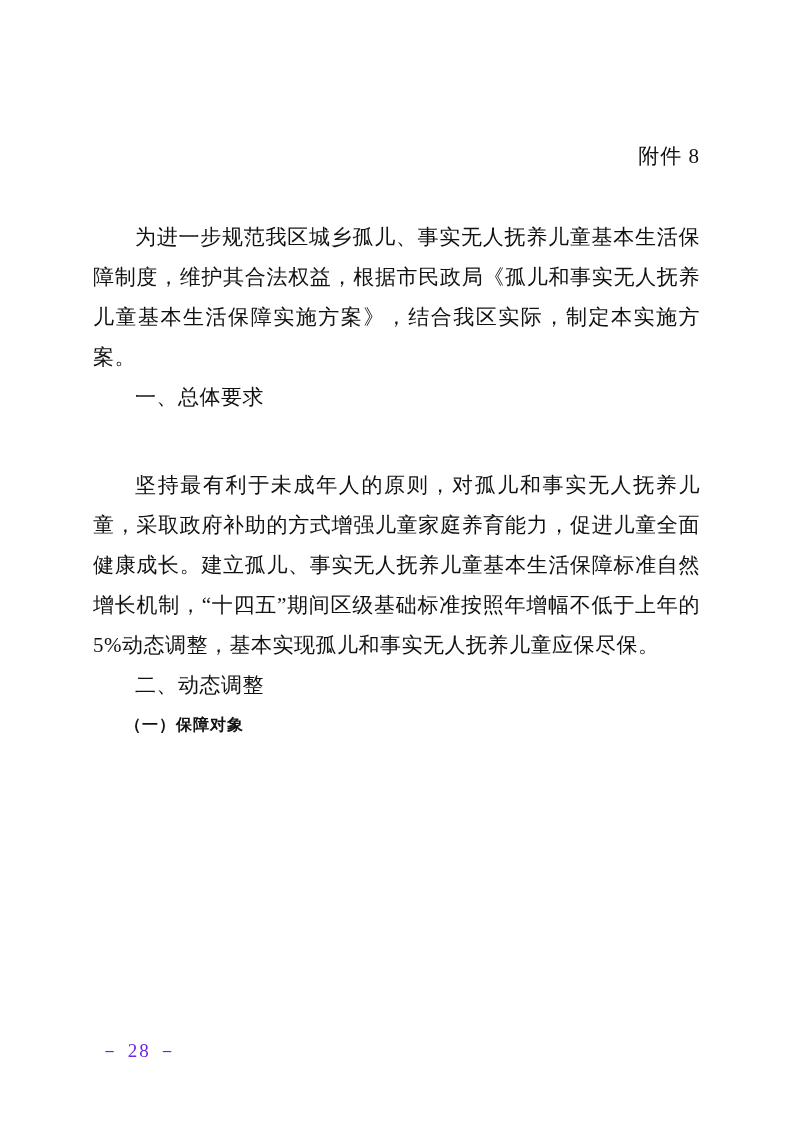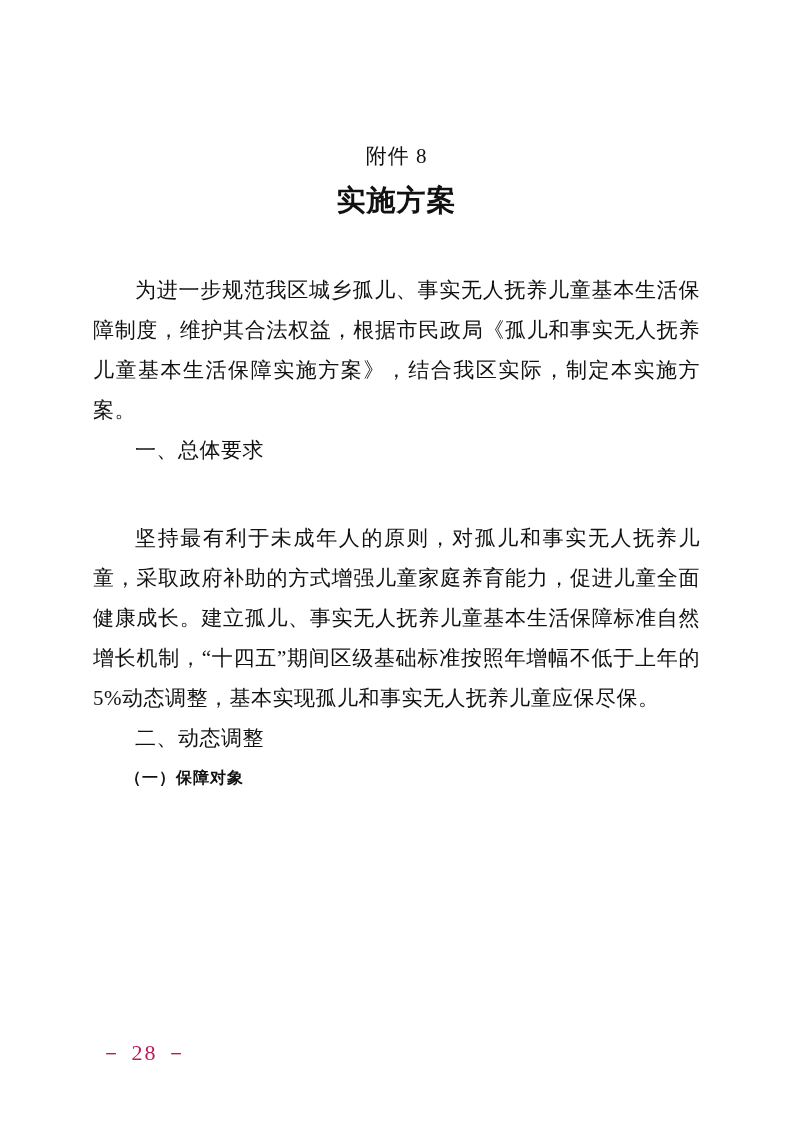--- a/index.html
+++ b/index.html
@@ -16,21 +16,21 @@
     width: 793px;
     height: 1122px;
     background: #ffffff;
     overflow: hidden;
     padding: 143px 93px 0 93px;
   }
   .attachment-label {
     font-size: 21px;
     line-height: 26px;
     letter-spacing: 1px;
-    text-align: center;
+    text-align: right;
   }
   .doc-title {
     margin-top: 9px;
     text-align: center;
     font-weight: bold;
     font-size: 29px;
     line-height: 44px;
     letter-spacing: 1px;
     font-family: "Liberation Serif", "DejaVu Serif", serif;
   }
@@ -58,34 +58,33 @@
     font-weight: bold;
     font-size: 16px;
     line-height: 40px;
     text-indent: 2em;
     letter-spacing: 1px;
   }
   .page-footer {
     position: absolute;
     left: 100px;
     top: 1038px;
-    font-size: 22px;
+    font-size: 19px;
     letter-spacing: 2px;
-    color: #be185d;
+    color: #6d28d9;
   }
 </style>
 </head>
 <body>
 
 <div class="page">
 
   <div class="attachment-label">附件 8</div>
 
   <div class="doc-title">
-    <div>实施方案</div>
   </div>
 
   <div class="doc-body">
 
     <p class="para">为进一步规范我区城乡孤儿、事实无人抚养儿童基本生活保障制度，维护其合法权益，根据市民政局《孤儿和事实无人抚养儿童基本生活保障实施方案》，结合我区实际，制定本实施方案。</p>
 
     <div class="section-heading">一、总体要求</div>
 
     <p class="para">坚持最有利于未成年人的原则，对孤儿和事实无人抚养儿童，采取政府补助的方式增强儿童家庭养育能力，促进儿童全面健康成长。建立孤儿、事实无人抚养儿童基本生活保障标准自然增长机制，“十四五”期间区级基础标准按照年增幅不低于上年的5%动态调整，基本实现孤儿和事实无人抚养儿童应保尽保。</p>
 

